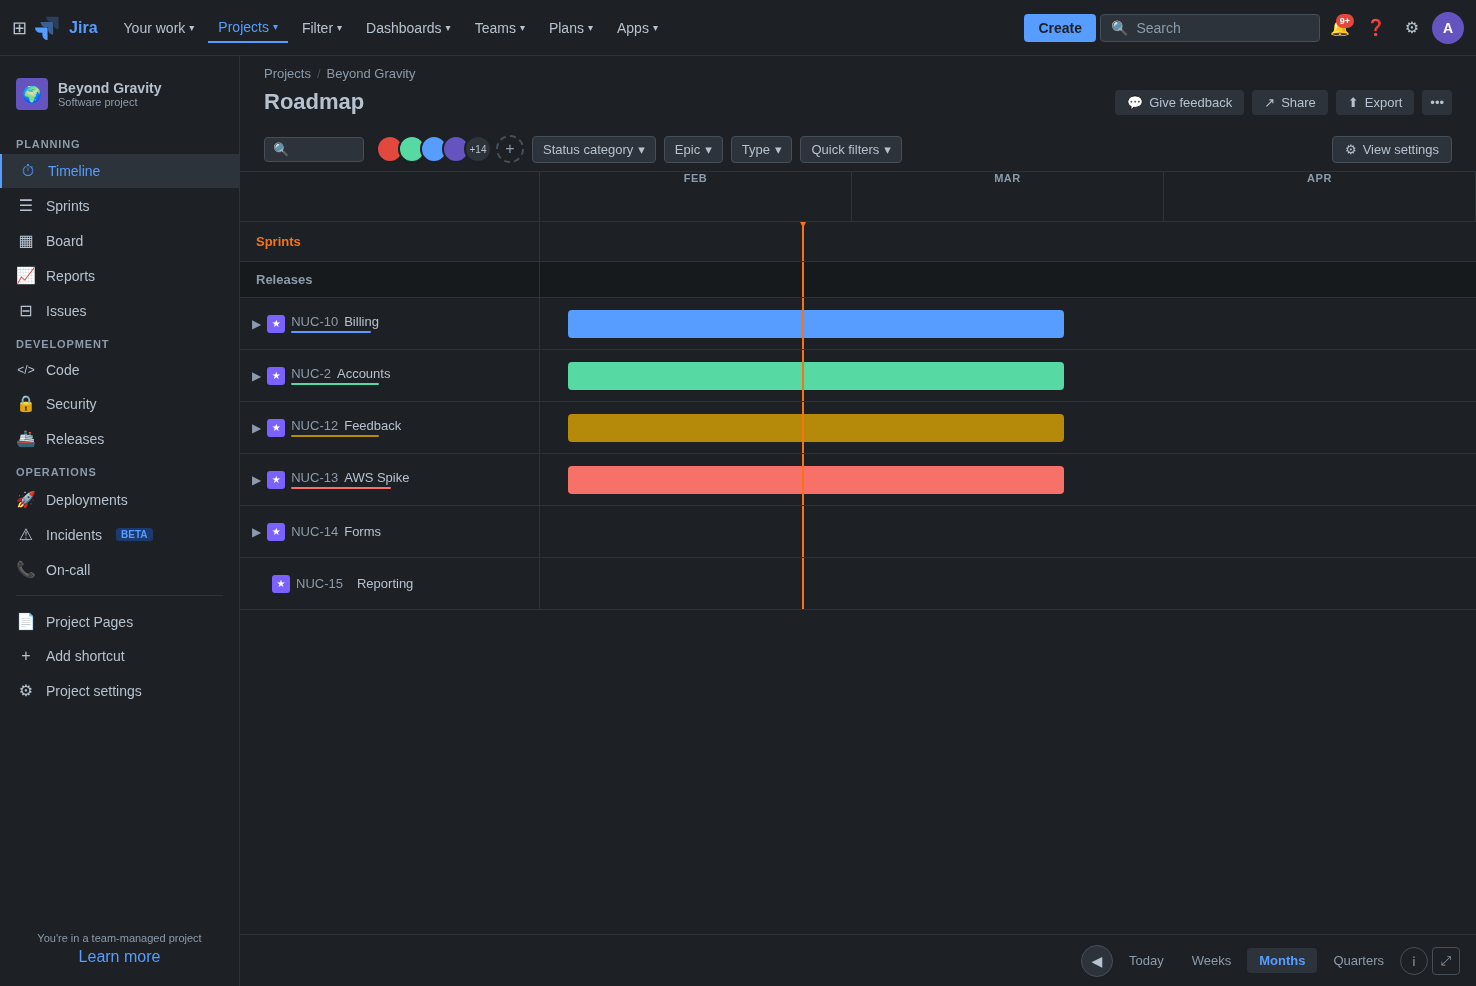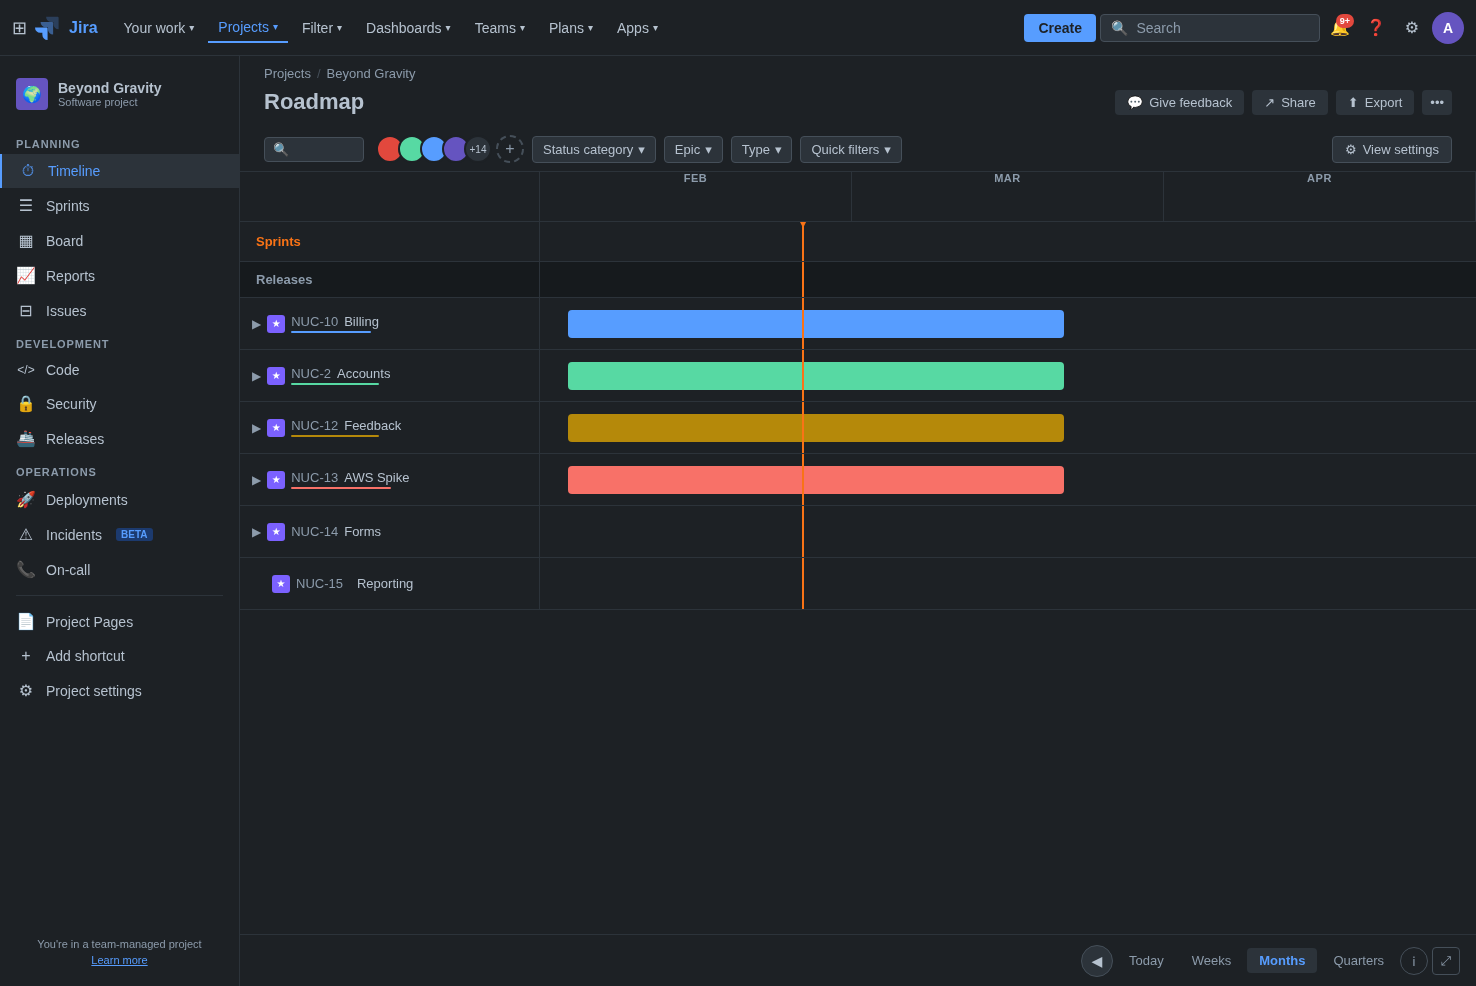--- a/index.html
+++ b/index.html
@@ -145,21 +145,21 @@
     }
     .sidebar-item.active {
       background: #2c333a;
       color: #579dff;
       border-left: 2px solid #579dff;
     }
     .sidebar-item .icon { font-size: 16px; width: 20px; text-align: center; }
     .sidebar-divider { height: 1px; background: #2c333a; margin: 8px 16px; }
     .sidebar-bottom { margin-top: auto; padding: 8px 16px; }
     .sidebar-bottom-text { color: #8c9bab; font-size: 11px; text-align: center; }
-    .sidebar-bottom-link { color: #579dff; font-size: 11px; text-align: center; cursor: pointer; text-decoration: underline; margin-top: 4px; }
+    .sidebar-bottom-link { color: #579dff; font-size: 16px; text-align: center; cursor: pointer; margin-top: 4px; }
     .beta-badge {
       background: #1c3a6e;
       color: #579dff;
       font-size: 10px;
       font-weight: 600;
       padding: 1px 5px;
       border-radius: 3px;
       margin-left: 4px;
     }
 

